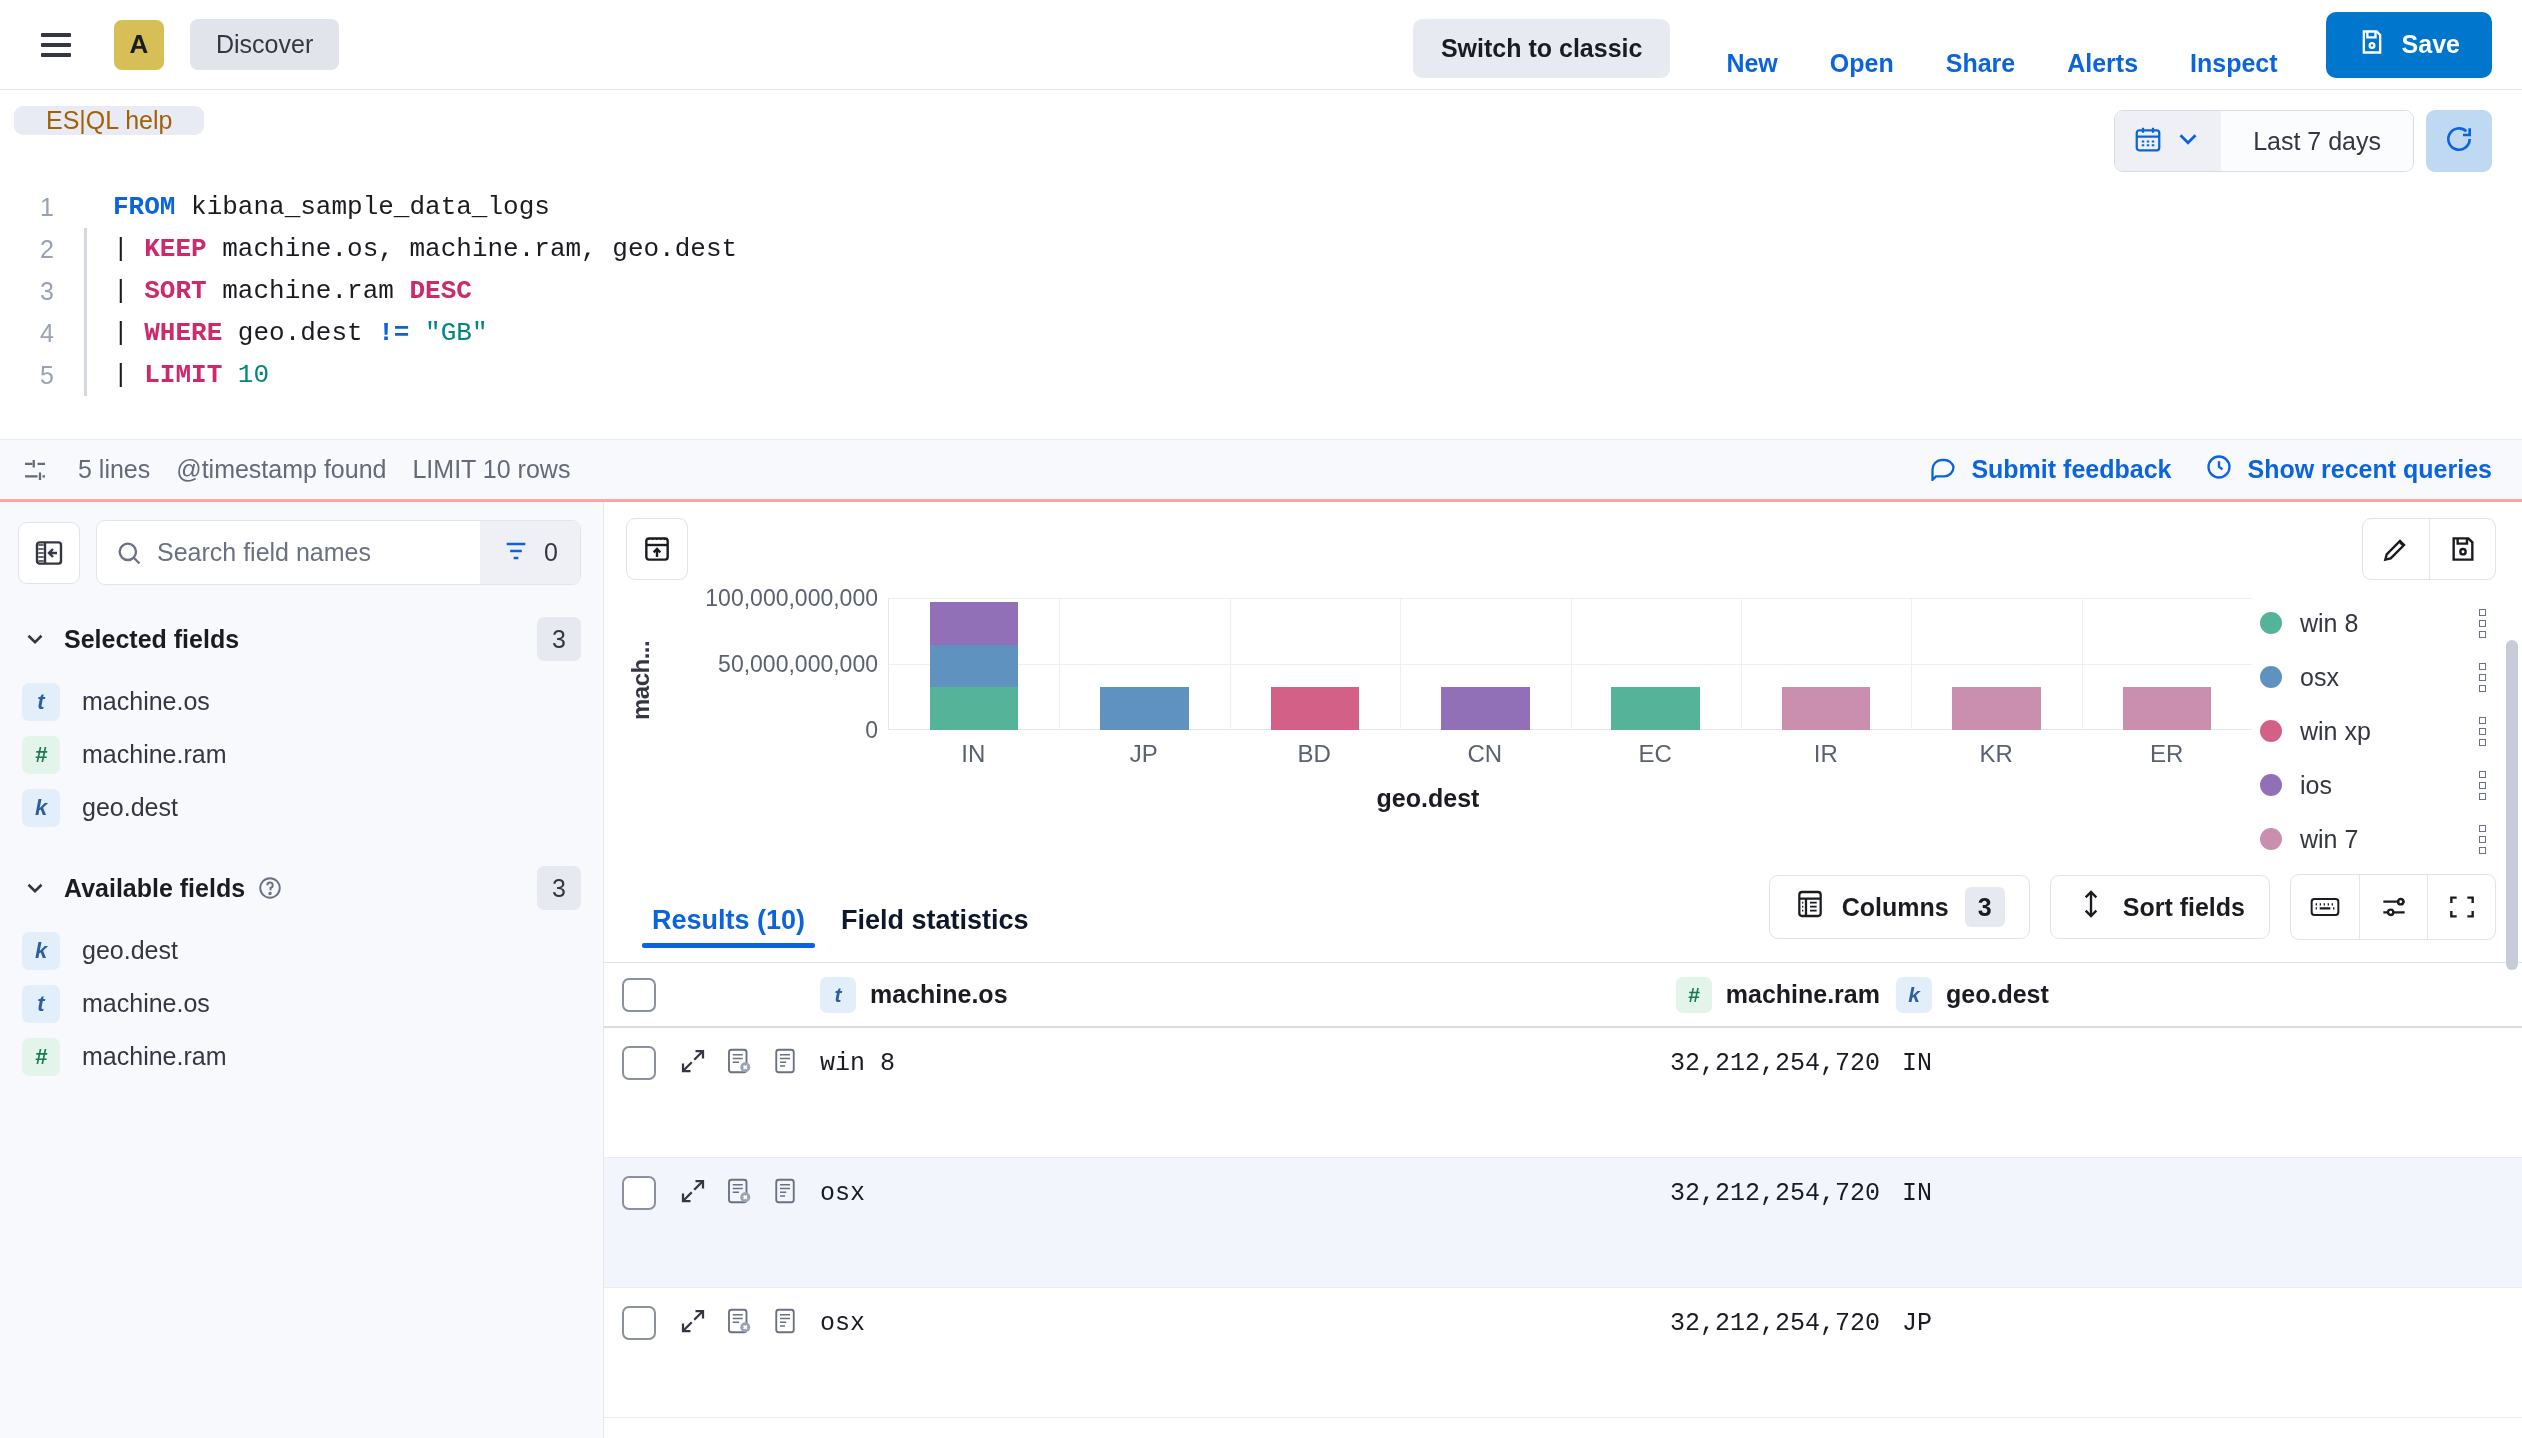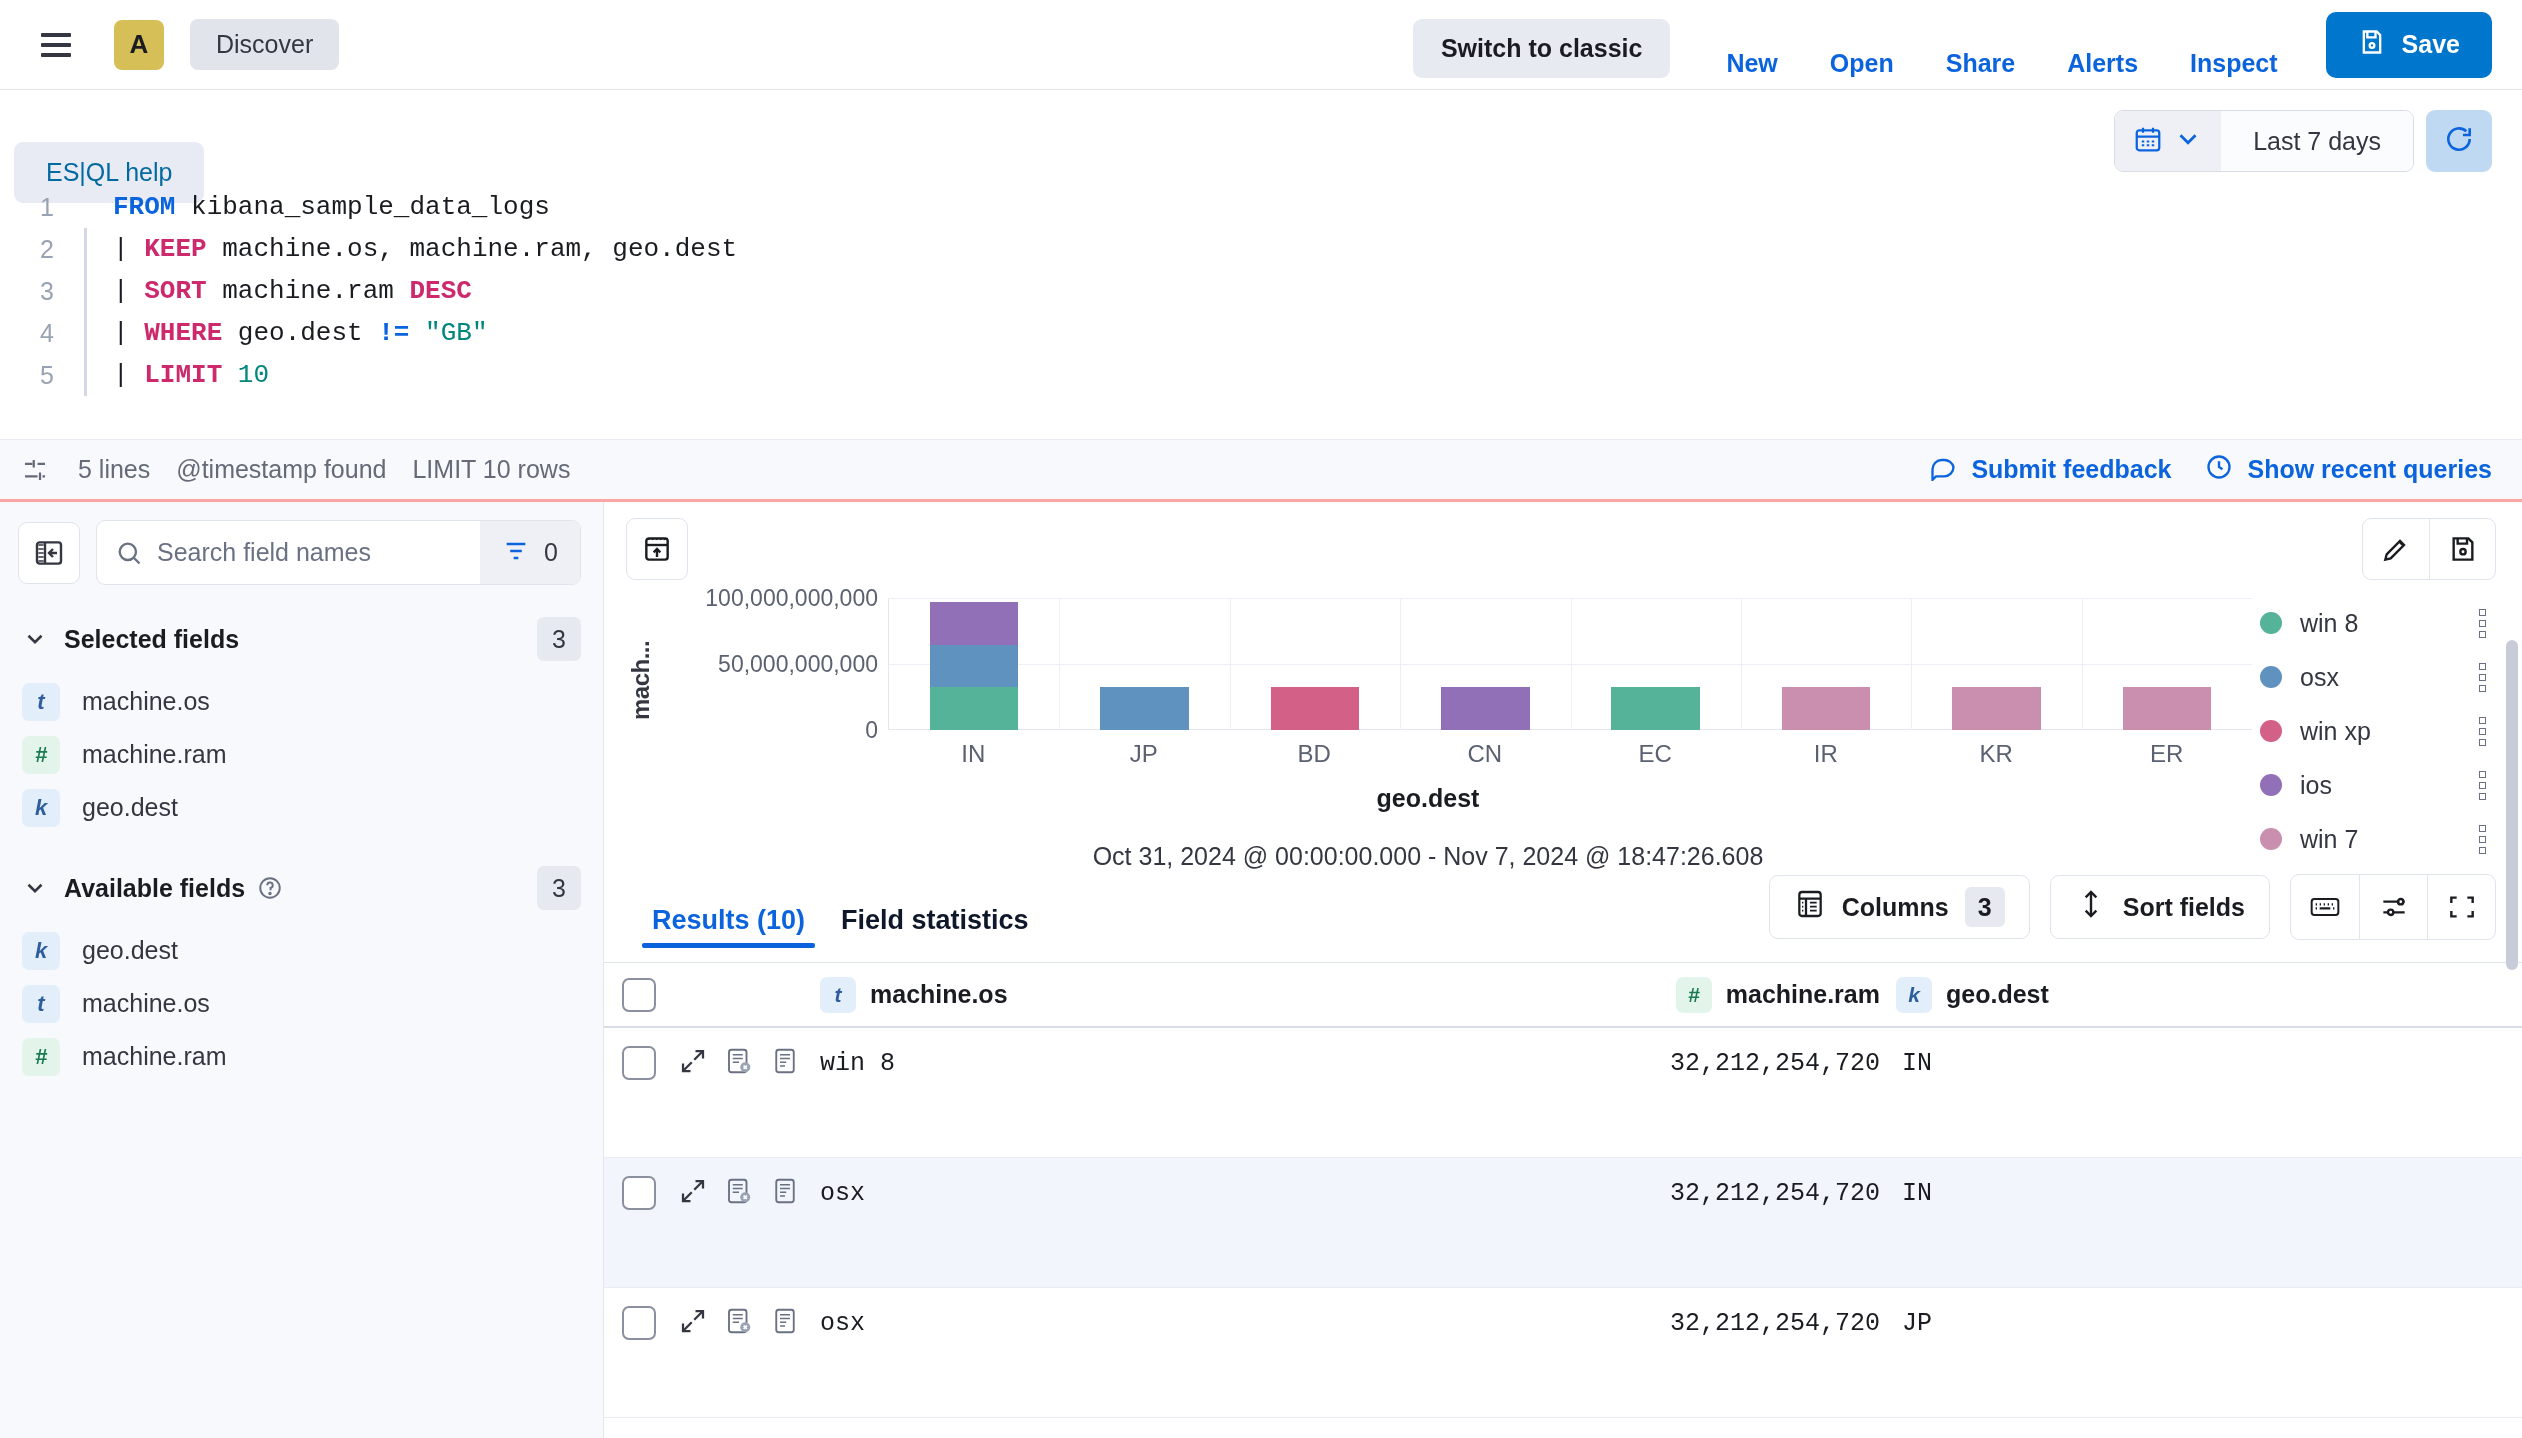--- a/index.html
+++ b/index.html
@@ -48,22 +48,22 @@
   .btn-save svg { width: 28px; height: 28px; }
 
   
   .querybar {
     background: #fff; border-bottom: 1px solid #e9ecf3;
     padding: 0; position: relative;
     flex: 0 0 350px; height: 350px;
   }
   .esql-help {
     position: absolute; left: 14px; top: 16px;
-    padding: 16px 32px; background: #e8ebf4; border-radius: 9px;
-    font-size: 25px; color: #0369a1; margin-top: 36px;
+    padding: 0 32px; background: #e8ebf4; border-radius: 9px;
+    font-size: 25px; color: #a16207;
   }
   .timepicker { position: absolute; right: 30px; top: 20px; display:flex; align-items:center; gap: 12px; }
   .tp-group { display:flex; align-items:stretch; border:1px solid #d9dce5; border-radius:9px; overflow:hidden; height: 62px; }
   .tp-cal { background:#eef0f6; display:flex; align-items:center; gap:10px; padding: 0 18px; }
   .tp-cal svg { width:30px; height:30px; }
   .tp-val { background:#fbfcfe; display:flex; align-items:center; padding: 0 32px; font-size:25px; color:#343741; }
   .tp-refresh { width: 66px; height: 62px; background:#bfd9f2; border-radius:9px; display:flex; align-items:center; justify-content:center; }
   .tp-refresh svg { width:32px; height:32px; }
 
   .editor { position: absolute; left: 0; top: 96px; right: 0; }
@@ -557,21 +557,20 @@
                 <span class="leg-grip">
                   <i></i>
                   <i></i>
                   <i></i>
                 </span>
               </div>
             </div>
         </div>
 
         <div class="chart-xtitle">geo.dest</div>
-        <div class="chart-range">Oct 31, 2024 @ 00:00:00.000 - Nov 7, 2024 @ 18:47:26.608</div>
       </div>
 
       <div class="results">
         <div class="res-toolbar">
           <div class="tabs">
             <div class="tab active">Results (10)</div>
             <div class="tab">Field statistics</div>
           </div>
           <div class="res-right">
             <div class="btn-box">

